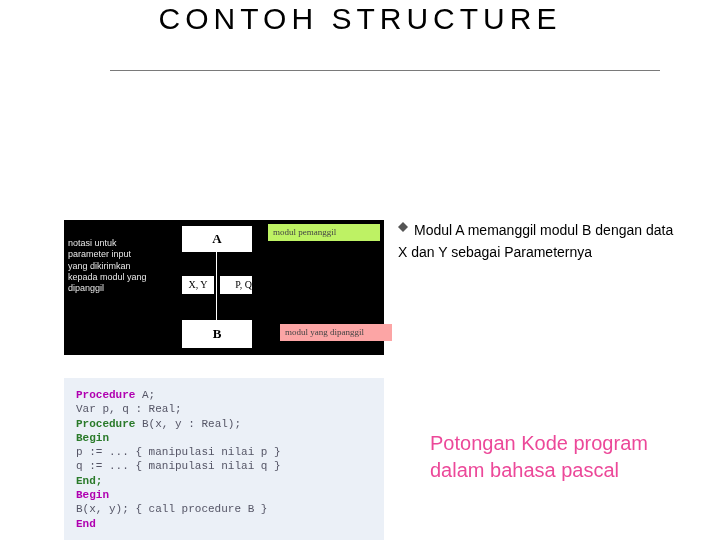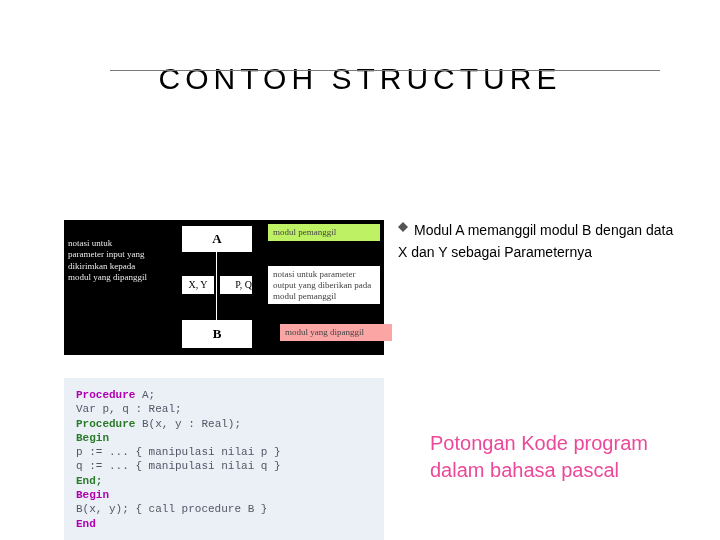--- a/index.html
+++ b/index.html
@@ -6,21 +6,20 @@
   body {
     width: 720px; height: 540px;
     background: #fff;
     font-family: Arial, sans-serif;
     overflow: hidden;
     position: relative;
   }
   .title-wrap {
     width: 100%;
     text-align: center;
-    padding-top: 60px;
   }
   .title {
     font-size: 30px;
     letter-spacing: 5px;
     font-weight: 400;
     color: #000;
     line-height: 1.25;
   }
   .hr-top {
     position: absolute;
@@ -39,21 +38,21 @@
     position: relative;
     flex-shrink: 0;
   }
   .diagram .left-note {
     position: absolute;
     left: 4px; top: 18px;
     width: 82px;
     color: #e8e8e8;
     font-size: 9px;
     line-height: 1.25;
-    font-family: Liberation Serif, serif;
+    font-family: Liberation Sans, sans-serif;
   }
   .diagram .box-a { position:absolute; left:118px; top:6px; width:70px; height:26px; background:#fff; text-align:center; font:700 13px/26px Georgia,serif; }
   .diagram .box-b { position:absolute; left:118px; top:100px; width:70px; height:28px; background:#fff; text-align:center; font:700 13px/28px Georgia,serif; }
   .diagram .mid-l { position:absolute; left:118px; top:56px; width:32px; height:18px; background:#fff; text-align:center; font:400 10px/18px "Times New Roman",serif; color:#000;}
   .diagram .mid-r { position:absolute; left:156px; top:56px; width:32px; height:18px; background:#fff; text-align:right; font:400 10px/18px "Times New Roman",serif; color:#000;}
   .diagram .note-r1 { position:absolute; left:204px; top:4px; width:112px; background:#bef264; padding:3px 5px; font:9px/1.2 "Times New Roman",serif; color:#444;}
   .diagram .note-r2 { position:absolute; left:204px; top:46px; width:112px; background:#fff; padding:3px 5px; font:9px/1.2 "Times New Roman",serif; color:#444;}
   .diagram .note-r3 { position:absolute; left:216px; top:104px; width:112px; background:#fca5a5; padding:3px 5px; font:9px/1.2 "Times New Roman",serif; color:#444;}
   .diagram .vline { position:absolute; left:152px; top:32px; width:1px; height:68px; background:#fff; }
 
@@ -108,21 +107,20 @@
 
 <div class="content">
   <div class="diagram">
     <div class="left-note">notasi untuk parameter input yang dikirimkan kepada modul yang dipanggil</div>
     <div class="box-a">A</div>
     <div class="vline"></div>
     <div class="mid-l">X, Y</div>
     <div class="mid-r">P, Q</div>
     <div class="box-b">B</div>
     <div class="note-r1">modul pemanggil</div>
-    <div class="note-r2">notasi untuk parameter output yang diberikan pada modul pemanggil</div>
     <div class="note-r3">modul yang dipanggil</div>
   </div>
 
   <div class="bullets">
     <div class="item">
       <span class="diamond"></span><span>Modul A memanggil modul B dengan data X dan Y sebagai Parameternya</span>
     </div>
   </div>
 </div>
 

